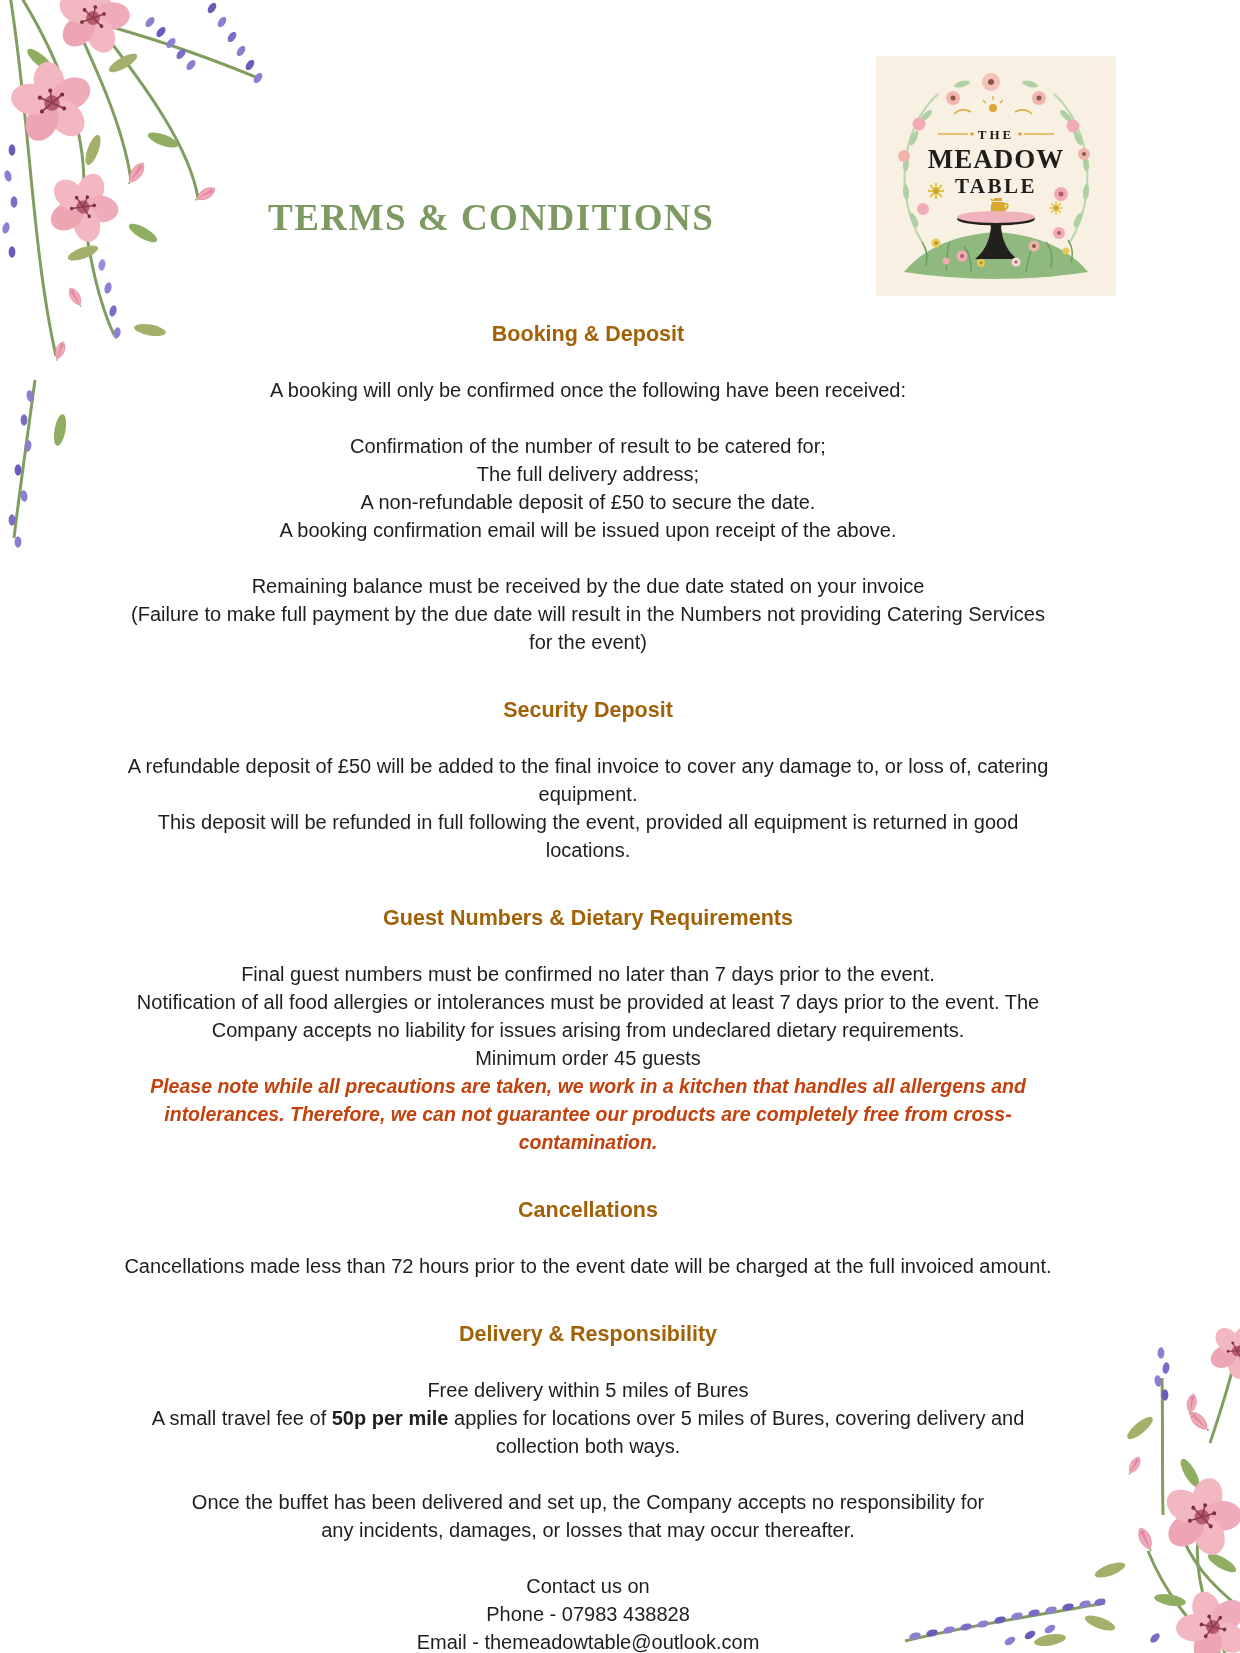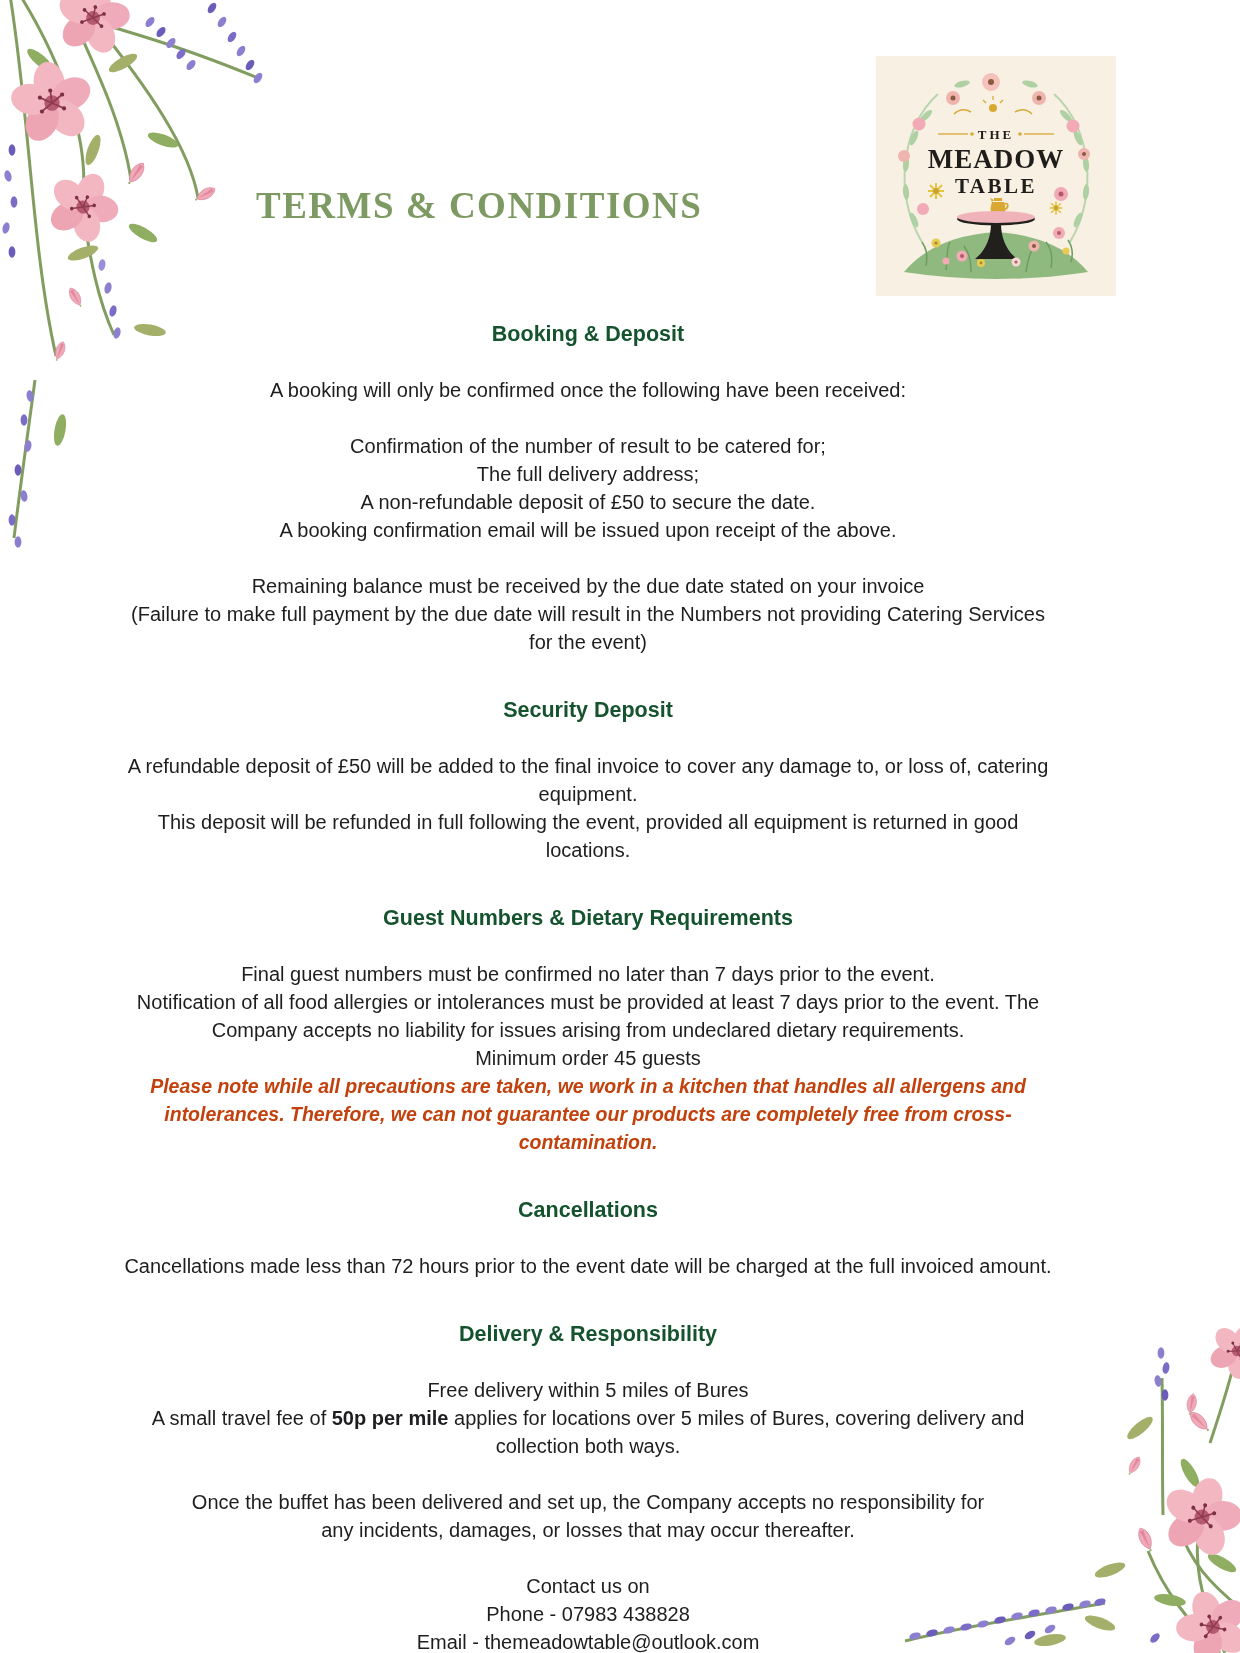--- a/index.html
+++ b/index.html
@@ -4,21 +4,21 @@
 <style>
   html,body{margin:0;padding:0;background:#ffffff;}
   .page{
     position:relative;width:1240px;height:1653px;margin:0 auto;
     background:#ffffff;overflow:hidden;
     font-family:"Liberation Sans","DejaVu Sans",sans-serif;
     color:#1e1e20;
   }
   
   .page-title{
-    position:absolute;left:256px;top:184px;margin:0;
+    position:absolute;left:256px;top:184px;margin:12px;
     font-family:"Liberation Serif","DejaVu Serif",serif;
     font-weight:700;font-size:37px;letter-spacing:1.5px;
     color:#7d9a63;white-space:nowrap;
   }
   
   .logo{position:absolute;left:876px;top:56px;width:240px;height:240px;}
   .logo text{font-family:"Liberation Serif","DejaVu Serif",serif;fill:#1f1d1a;}
   .logo .t-the{font-size:13px;font-weight:700;letter-spacing:3px;}
   .logo .t-meadow{font-size:27px;font-weight:700;letter-spacing:1px;}
   .logo .t-table{font-size:21px;font-weight:700;letter-spacing:2.5px;}
@@ -27,21 +27,21 @@
   .floral-br{position:absolute;right:0;bottom:0;width:350px;height:330px;}
   
   .content{
     position:absolute;left:60px;top:308px;width:1056px;
     text-align:center;
   }
   .line{white-space:nowrap;}
   .line.body{height:28px;line-height:28px;font-size:20px;}
   .line.lead{height:28px;line-height:28px;font-size:20px;}
   .line.heading{height:40px;line-height:28px;padding-top:12px;box-sizing:border-box;
-    font-size:21.5px;font-weight:700;color:#14532d;}
+    font-size:21.5px;font-weight:700;color:#a16207;}
   .line.bi{height:28px;line-height:28px;font-size:19.5px;font-weight:700;font-style:italic;color:#c2410c;}
   .line.spacer{height:28px;}
   .bold{font-weight:700;}
 </style>
 </head>
 <body>
 
 <svg width="0" height="0" style="position:absolute" aria-hidden="true">
   <defs>
     <g id="blossom">

